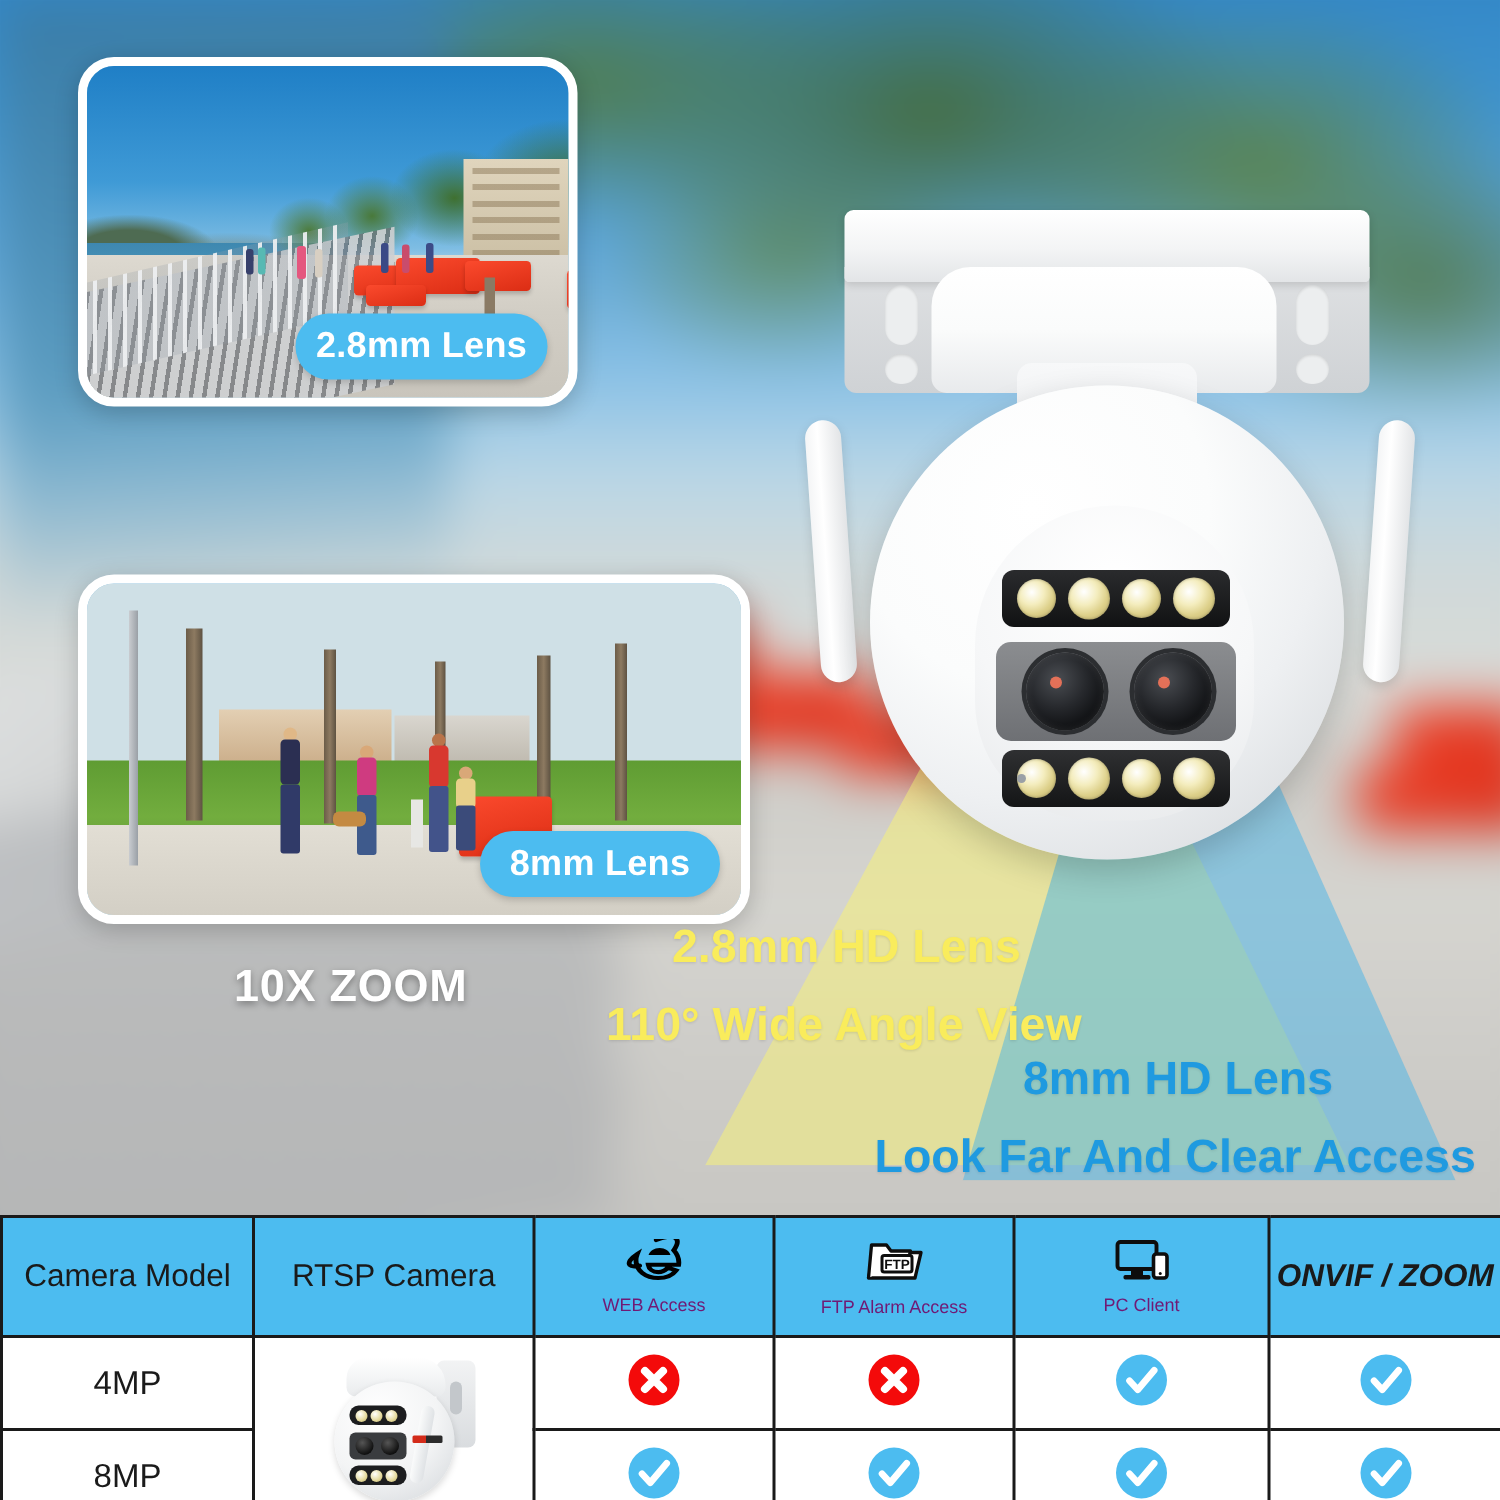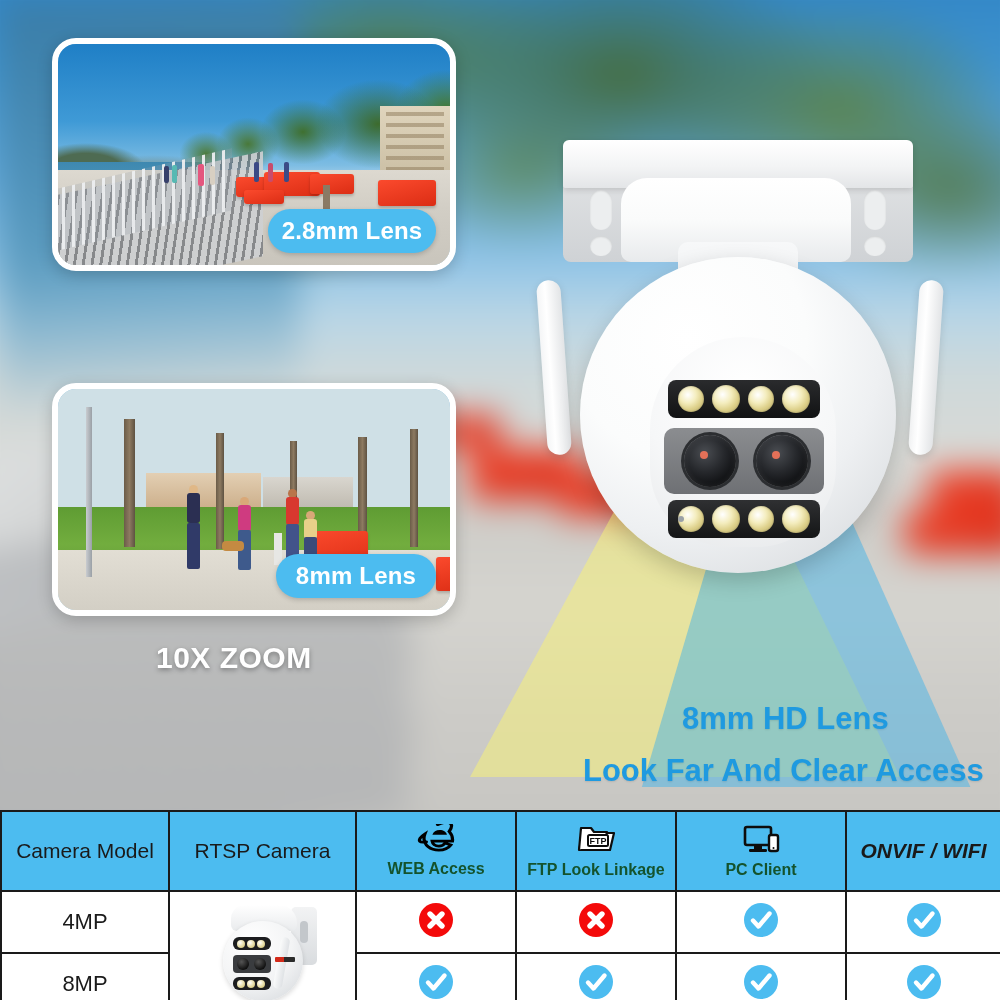--- a/index.html
+++ b/index.html
@@ -61,22 +61,22 @@
     background: linear-gradient(160deg, #f2452c, #d62c18);
   }
   .bg-blurwrap { position:absolute; inset:0; filter: blur(17px); }
 
   
   .card {
     position: absolute; border-radius: 24px; border: 6px solid #ffffff;
     overflow: hidden; box-shadow: 0 4px 16px rgba(0,0,0,.20);
     background: #8fc4e2;
   }
-  #card-1x { left: 52px; top: 38px;  width: 404px; height: 233px; }
-  #card-10x{ left: 52px; top: 383px; width: 404px; height: 233px; }
+  #card-1x { left: 52px; top: 38px;  width: 333px; height: 233px; }
+  #card-10x{ left: 52px; top: 383px; width: 448px; height: 233px; }
   .card-photo { position: absolute; inset: 0; }
 
   
   .p1-sky { position:absolute; inset:0;
     background: linear-gradient(180deg,#1f7fc6 0%, #3f9ad6 35%, #7ebde3 55%, #cfe3ee 66%, #d7dcd9 75%, #cfd2cd 100%); }
   .p1-hills { position:absolute; left:0; top:95px; width:130px; height:40px;
     background: radial-gradient(ellipse 60px 26px at 28px 30px, #4e6b52 0%, #4e6b52 60%, rgba(78,107,82,0) 100%),
                 radial-gradient(ellipse 70px 18px at 95px 34px, #6d7f74 0%, rgba(109,127,116,0) 100%); }
   .p1-water { position:absolute; left:0; top:118px; width:175px; height:70px;
     background: linear-gradient(180deg,#3e88b0 0%, #4e97bb 40%, #6aa8c4 100%); }
@@ -251,21 +251,21 @@
   #spec-table {
     position: absolute; left: 0; top: 810px; width: 1000px; height: 190px;
     border-collapse: collapse; table-layout: fixed; background: #fff;
   }
   #spec-table td, #spec-table th {
     border: 2px solid #1a1a1a; text-align: center; vertical-align: middle; padding: 0;
   }
   #spec-table thead th { background: #4cbcf0; height: 80px; }
   .th-text { font-size: 21px; color: #1a1a1a; font-weight: normal; }
   .th-text.italic { font-style: italic; font-weight: bold; font-size: 21px; }
-  .th-icon-label { font-size: 16px; color: #14532d; font-weight: bold; margin-top: 1px; }
+  .th-icon-label { font-size: 12px; color: #701a75; font-weight: normal; margin-top: 1px; }
   .ico-stack { display:flex; flex-direction:column; align-items:center; justify-content:center; gap:1px; }
   .model-cell { font-size: 22px; color: #1a1a1a; height: 62px; }
   .cam-cell { position: relative; }
 
   
   .mark { display:inline-block; width:34px; height:34px; border-radius:50%; position:relative; }
   .mark.yes { background:#4cbcf0; }
   .mark.no  { background:#f40a0a; }
   .mark svg { position:absolute; left:0; top:0; }
 
@@ -419,20 +419,22 @@
 
       <div class="led-bar-bot">
         <div class="led" style="left:10px;width:26px;height:26px;"></div>
         <div class="led" style="left:44px;width:28px;height:28px;"></div>
         <div class="led" style="left:80px;width:26px;height:26px;"></div>
         <div class="led" style="left:114px;width:28px;height:28px;"></div>
       </div>
       <div class="mic-dot"></div>
     </div>
 
+    <div class="hero-text" id="t-28">2.8mm HD Lens</div>
+    <div class="hero-text" id="t-110">110° Wide Angle View</div>
     <div class="hero-text" id="t-8mm">8mm HD Lens</div>
     <div class="hero-text" id="t-look">Look Far And Clear Access</div>
   </div>
 
   <table id="spec-table">
     <colgroup>
       <col style="width:168px">
         <col style="width:187px">
         <col style="width:160px">
       <col style="width:160px">
@@ -461,39 +463,39 @@
         <th>
           <div class="ico-stack">
             <span>
               <svg width="44" height="32" viewBox="0 0 44 32">
                 <path d="M5 27 L9 10 L40 10 L36 27 Z" fill="#fff" stroke="#0d0d0d" stroke-width="2.2" stroke-linejoin="round"></path>
                 <path d="M5 27 L7 5 L17 5 L20 9 L33 9 L32 13" fill="#fff" stroke="#0d0d0d" stroke-width="2.2" stroke-linejoin="round"></path>
                 <rect x="14" y="12" width="20" height="11" rx="1.5" fill="#fff" stroke="#0d0d0d" stroke-width="2"></rect>
                 <text x="24" y="21" font-family="Liberation Sans, sans-serif" font-size="9" font-weight="bold" text-anchor="middle" fill="#0d0d0d">FTP</text>
               </svg>
             </span>
-            <span class="th-icon-label">FTP Look Linkage</span>
+            <span class="th-icon-label">FTP Alarm Access</span>
           </div>
         </th>
         <th>
           <div class="ico-stack">
             <span>
               <svg width="42" height="31" viewBox="0 0 42 31">
                 <rect x="5" y="3" width="26" height="18" rx="2" fill="none" stroke="#0d0d0d" stroke-width="2.6"></rect>
                 <rect x="14" y="21" width="8" height="4" fill="#0d0d0d"></rect>
                 <rect x="9" y="25" width="18" height="3" rx="1.2" fill="#0d0d0d"></rect>
                 <rect x="29" y="11" width="9" height="16" rx="2" fill="#fff" stroke="#0d0d0d" stroke-width="2.4"></rect>
                 <circle cx="33.5" cy="24" r="1" fill="#0d0d0d"></circle>
               </svg>
             </span>
             <span class="th-icon-label">PC Client</span>
           </div>
         </th>
         <th>
-          <div class="th-text italic">ONVIF / WIFI</div>
+          <div class="th-text italic">ONVIF / ZOOM</div>
         </th>
       </tr>
     </thead>
     <tbody>
       <tr>
         <td class="model-cell">4MP</td>
         <td class="cam-cell" rowspan="2">
           <div class="tcam">
             <div class="t-arm">
                 <i></i>

